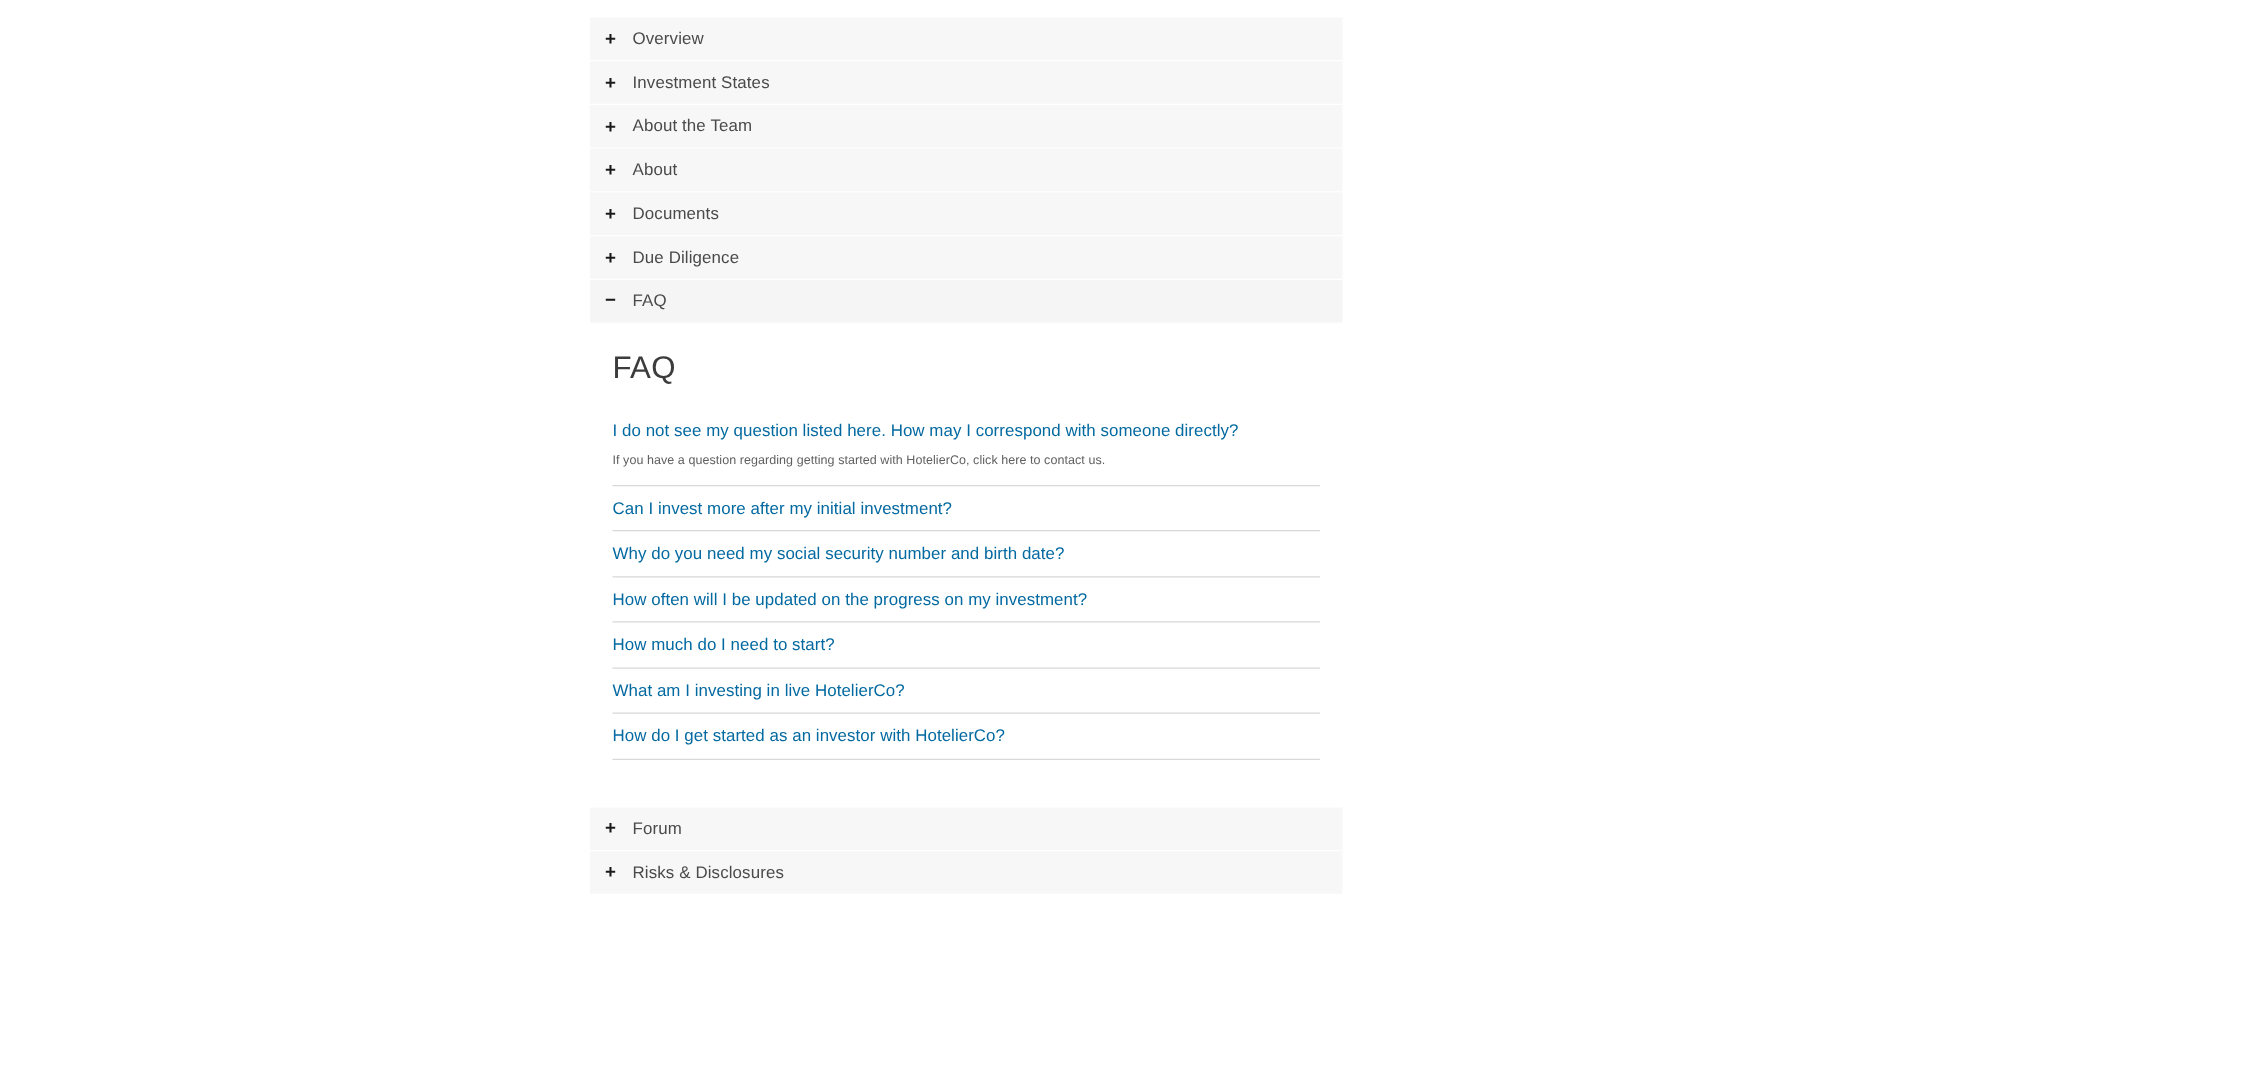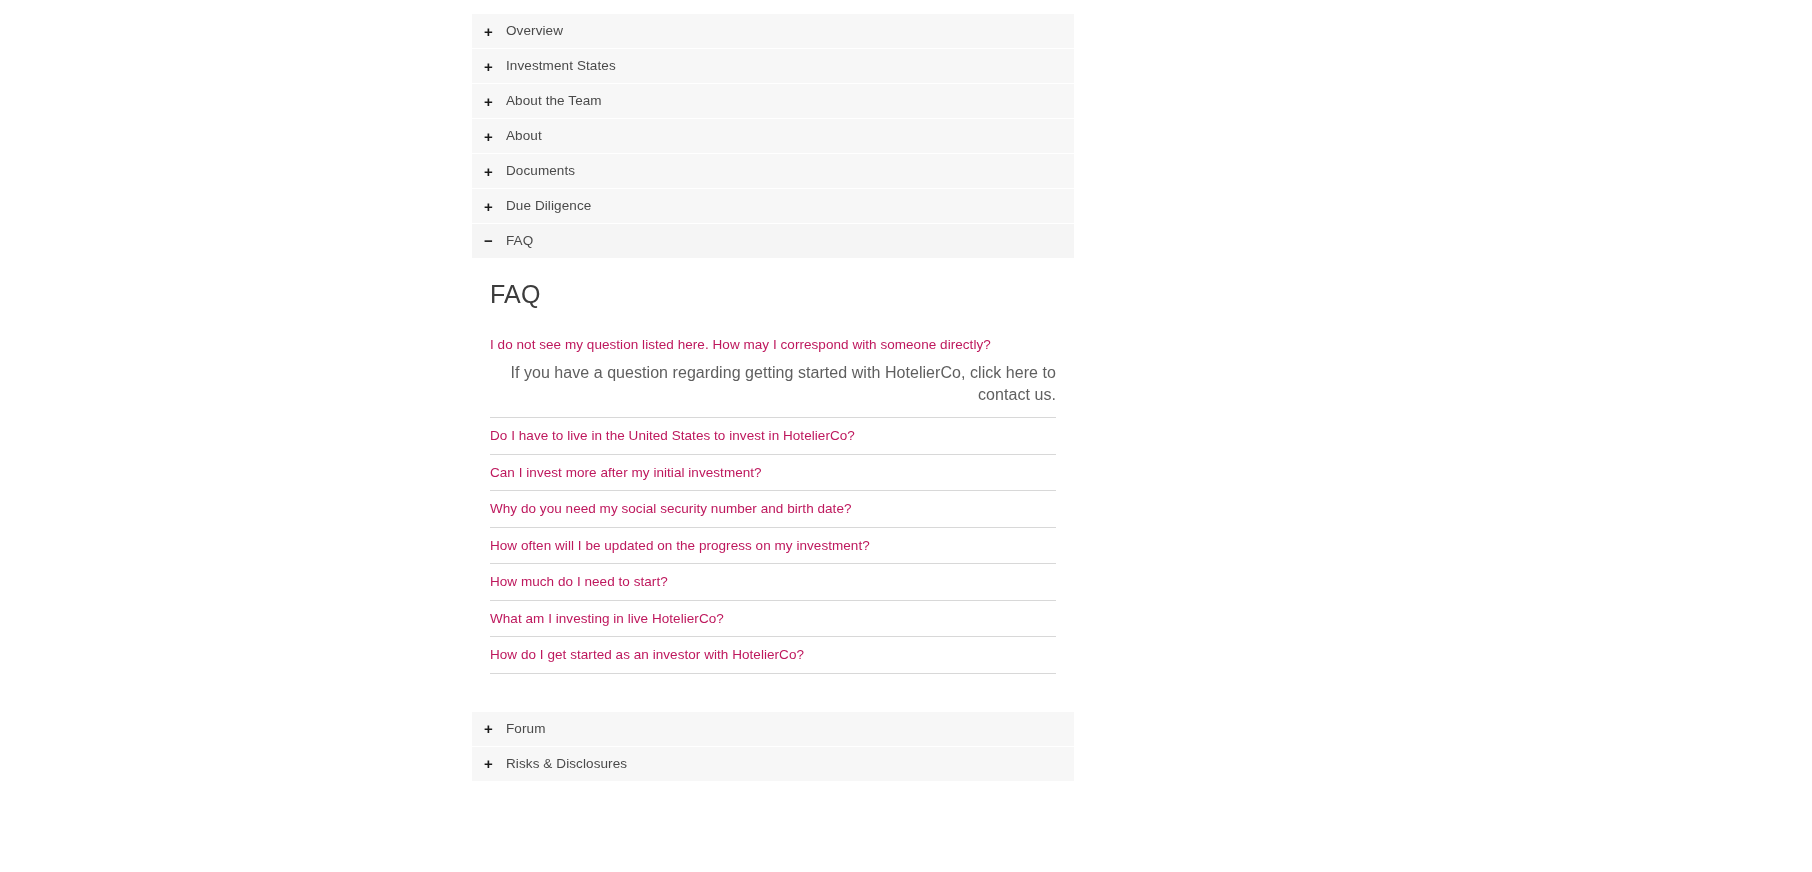--- a/index.html
+++ b/index.html
@@ -93,34 +93,33 @@
     padding: 0;
     list-style: none;
   }
 
   .faq-item {
     border-bottom: 1px solid #d8d8d8;
   }
 
   .faq-question {
     font-size: 13.5px;
-    color: #be185d;
+    color: #0369a1;
     line-height: 1;
     padding: 11px 0 11px 0;
     cursor: pointer;
     letter-spacing: 0.05px;
   }
 
   .faq-answer {
-    font-size: 16px;
+    font-size: 10px;
     color: #5f5f5f;
     line-height: 1.35;
     padding: 0 0 12px 0;
     letter-spacing: 0.05px;
-    text-align: right;
   }
 
   
   .panel-gap {
     height: 12px;
     background: #ffffff;
   }
 </style>
 </head>
 <body>
@@ -160,23 +159,20 @@
       </div>
 
     <div class="acc-panel">
       <div class="panel-title">FAQ</div>
       <ul class="faq-list" id="faq-list">
           <li class="faq-item">
             <div class="faq-question">I do not see my question listed here. How may I correspond with someone directly?</div>
             <div class="faq-answer">If you have a question regarding getting started with HotelierCo, click here to contact us.</div>
           </li>
           <li class="faq-item">
-            <div class="faq-question">Do I have to live in the United States to invest in HotelierCo?</div>
-          </li>
-          <li class="faq-item">
             <div class="faq-question">Can I invest more after my initial investment?</div>
           </li>
           <li class="faq-item">
             <div class="faq-question">Why do you need my social security number and birth date?</div>
           </li>
           <li class="faq-item">
             <div class="faq-question">How often will I be updated on the progress on my investment?</div>
           </li>
           <li class="faq-item">
             <div class="faq-question">How much do I need to start?</div>

